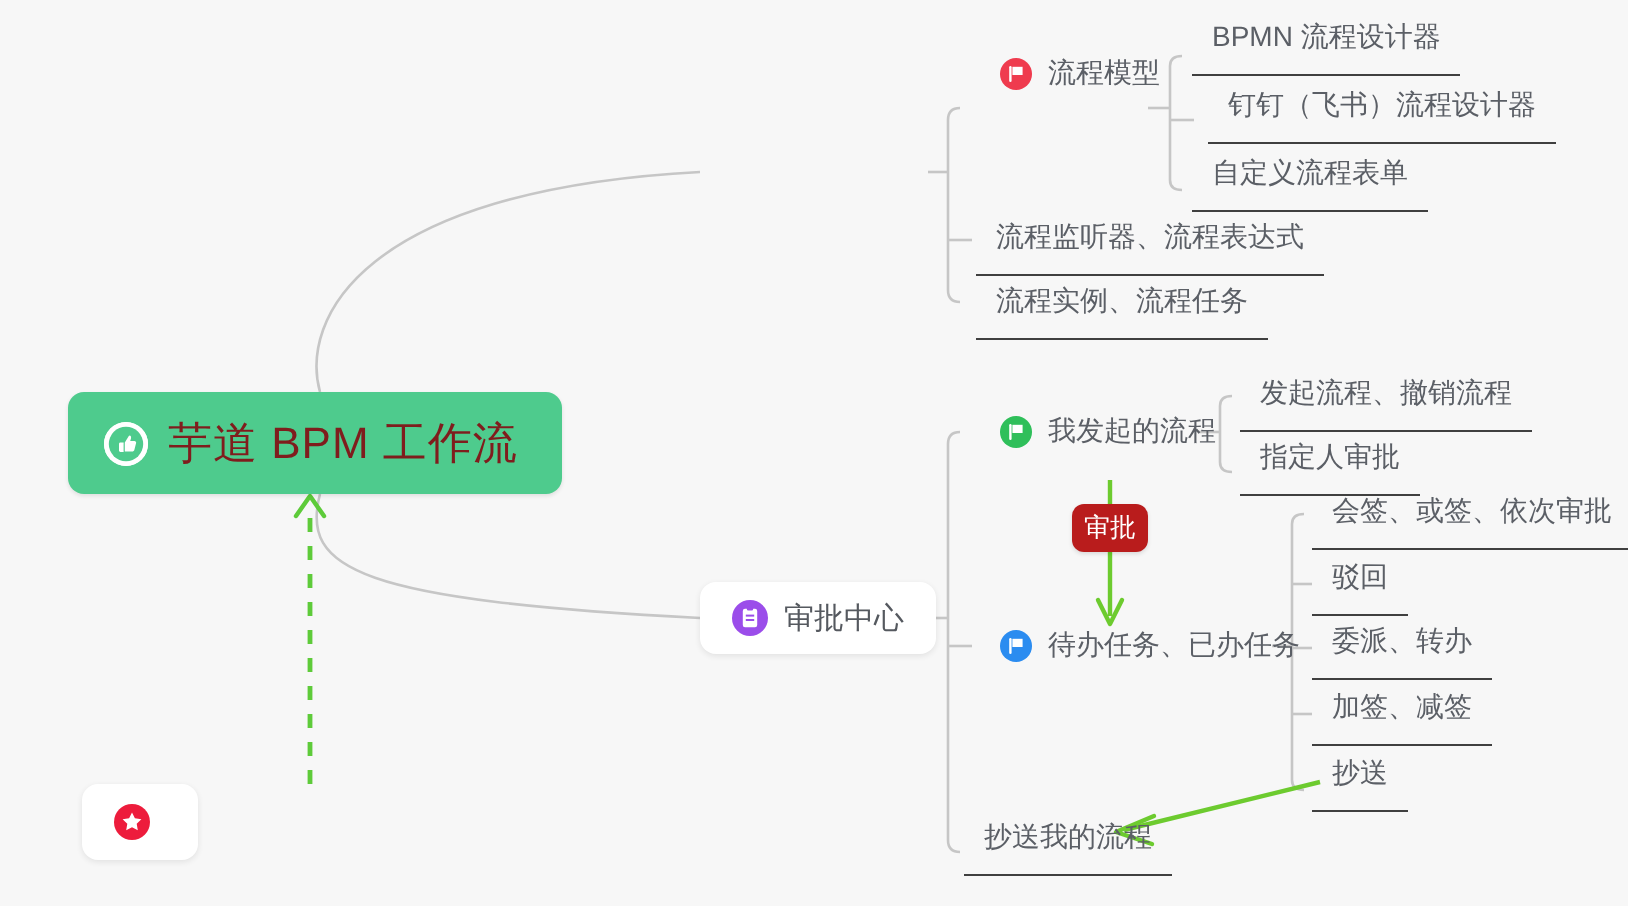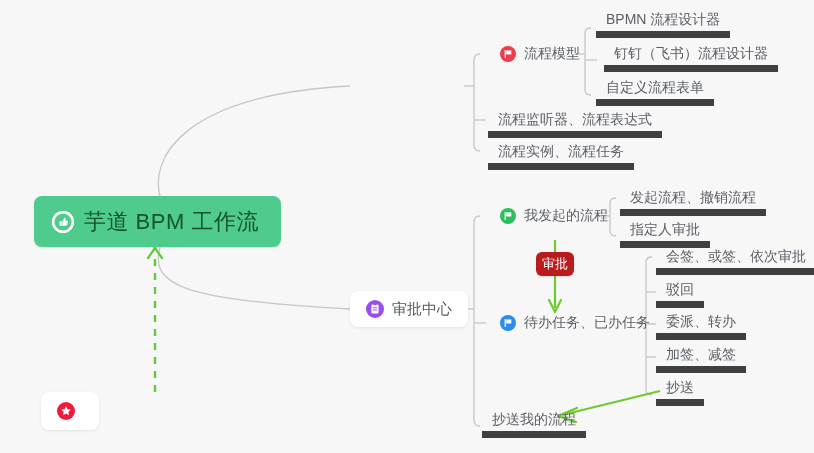--- a/index.html
+++ b/index.html
@@ -15,30 +15,30 @@
 
   
   .node{position:absolute;display:flex;align-items:center;box-sizing:border-box;white-space:nowrap;}
 
   .root{
     left:34px;top:196px;width:247px;height:51px;
     background:#4ecb8d;border-radius:8px;
     padding:0 18px;
     box-shadow:0 1px 2px rgba(0,0,0,.10);
   }
-  .root .label{color:#14532d;font-size:22px;letter-spacing:.5px;}
+  .root .label{color:#7f1d1d;font-size:22px;letter-spacing:.5px;}
 
   .card{
     background:#ffffff;border-radius:8px;
     box-shadow:0 1px 3px rgba(0,0,0,.09);
     padding:0 16px;height:36px;
   }
   .card .label{color:#55595f;font-size:15px;}
 
-  .plain{height:30px;padding:0 10px 2px 10px;border-bottom:7px solid #404040;align-items:flex-end;}
+  .plain{height:30px;padding:0 10px 2px 10px;border-bottom:1px solid #404040;align-items:flex-start;}
   .plain .label{color:#5b5f66;font-size:14px;line-height:20px;}
 
   
   .bare{height:26px;padding:0 10px;}
   .bare .label{color:#5b5f66;font-size:14px;}
 
   
   .ic{display:inline-flex;align-items:center;justify-content:center;
       border-radius:50%;flex:0 0 auto;margin-right:8px;}
   .ic svg{display:block;}
@@ -122,21 +122,21 @@
         <circle cx="11" cy="11" r="11" fill="#ffffff"></circle>
         <circle cx="11" cy="11" r="8.6" fill="#4ecb8d"></circle>
         <path d="M8.2 10.2h1.6V15H8.2a.7.7 0 0 1-.7-.7v-3.4c0-.4.3-.7.7-.7z" fill="#ffffff"></path>
         <path d="M10.4 10.2l2-3.2c.2-.4.8-.4 1 .1.2.4.2 1-.1 1.8l-.2.6h2.1c.6 0 1 .5.85 1.05l-.85 3.3c-.1.55-.6.95-1.15.95h-3.65z" fill="#ffffff"></path>
       </svg>
     </span>
     <span class="label">芋道 BPM 工作流</span>
   </div>
 
 
-  <div class="node bare" style="left:490px;top:41px;">
+  <div class="node bare" style="left:490px;top:24px;">
     <span class="ic ic-16">
       <svg width="16" height="16" viewBox="0 0 16 16">
         <circle cx="8" cy="8" r="8" fill="#ef3b4e"></circle>
         <rect x="4.6" y="4" width="1.2" height="8" rx=".6" fill="#ffffff"></rect>
         <path d="M6.2 4.4h5.1v4.1H6.2z" fill="#ffffff"></path>
       </svg>
     </span>
     <span class="label">流程模型</span>
   </div>
 

